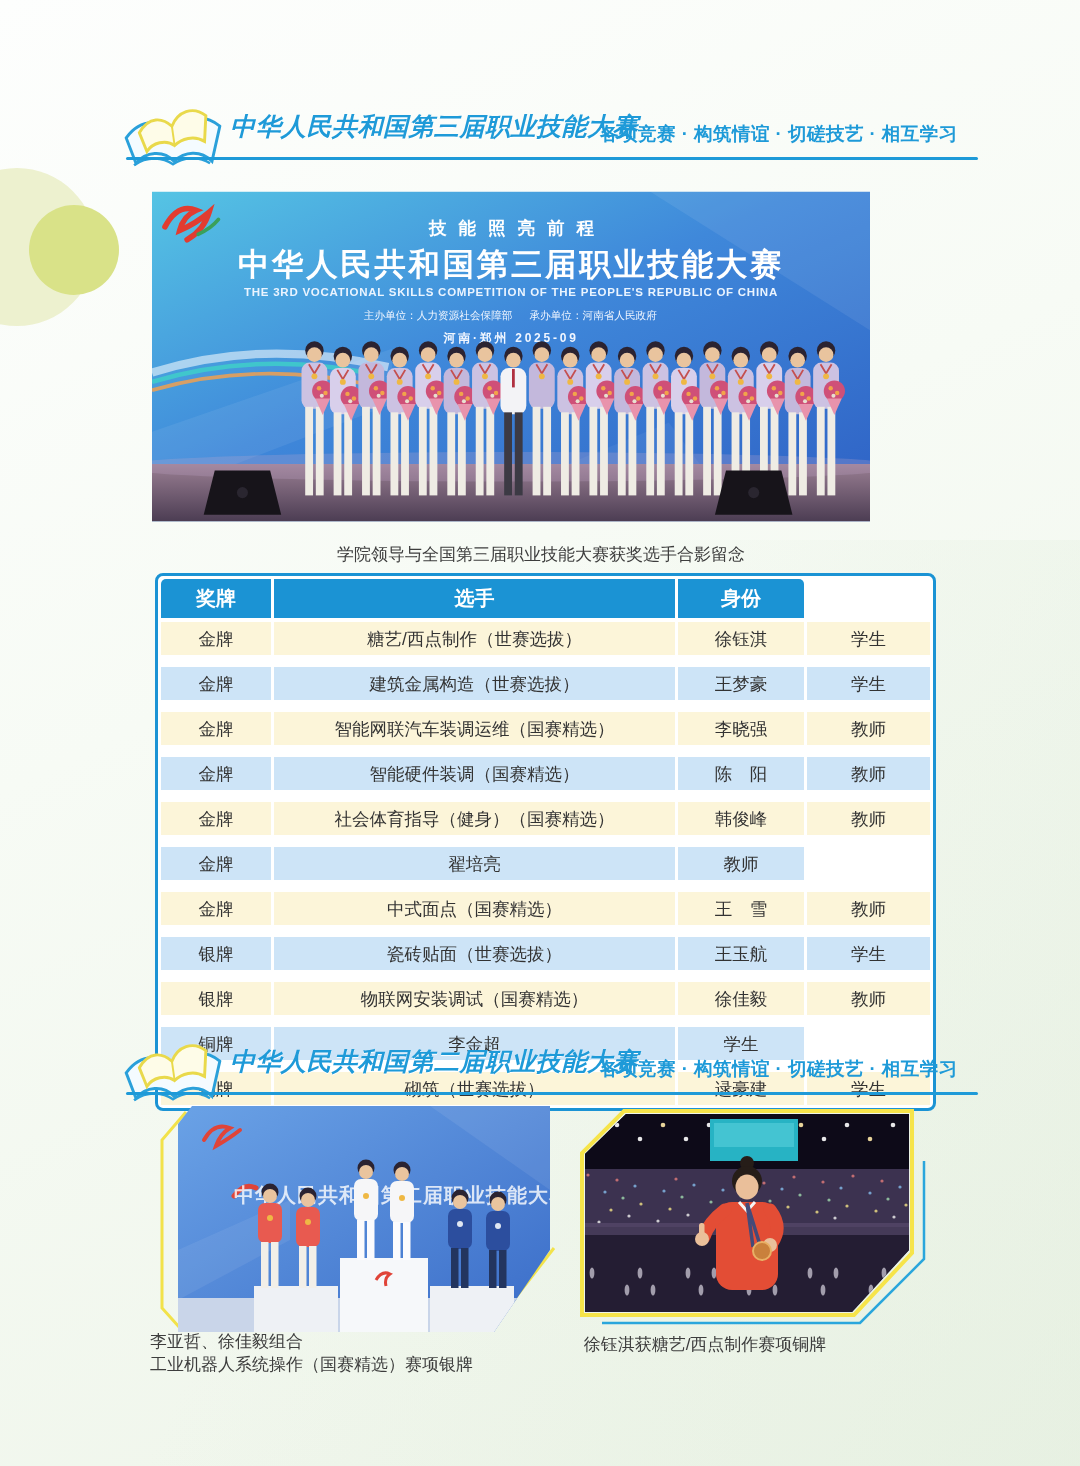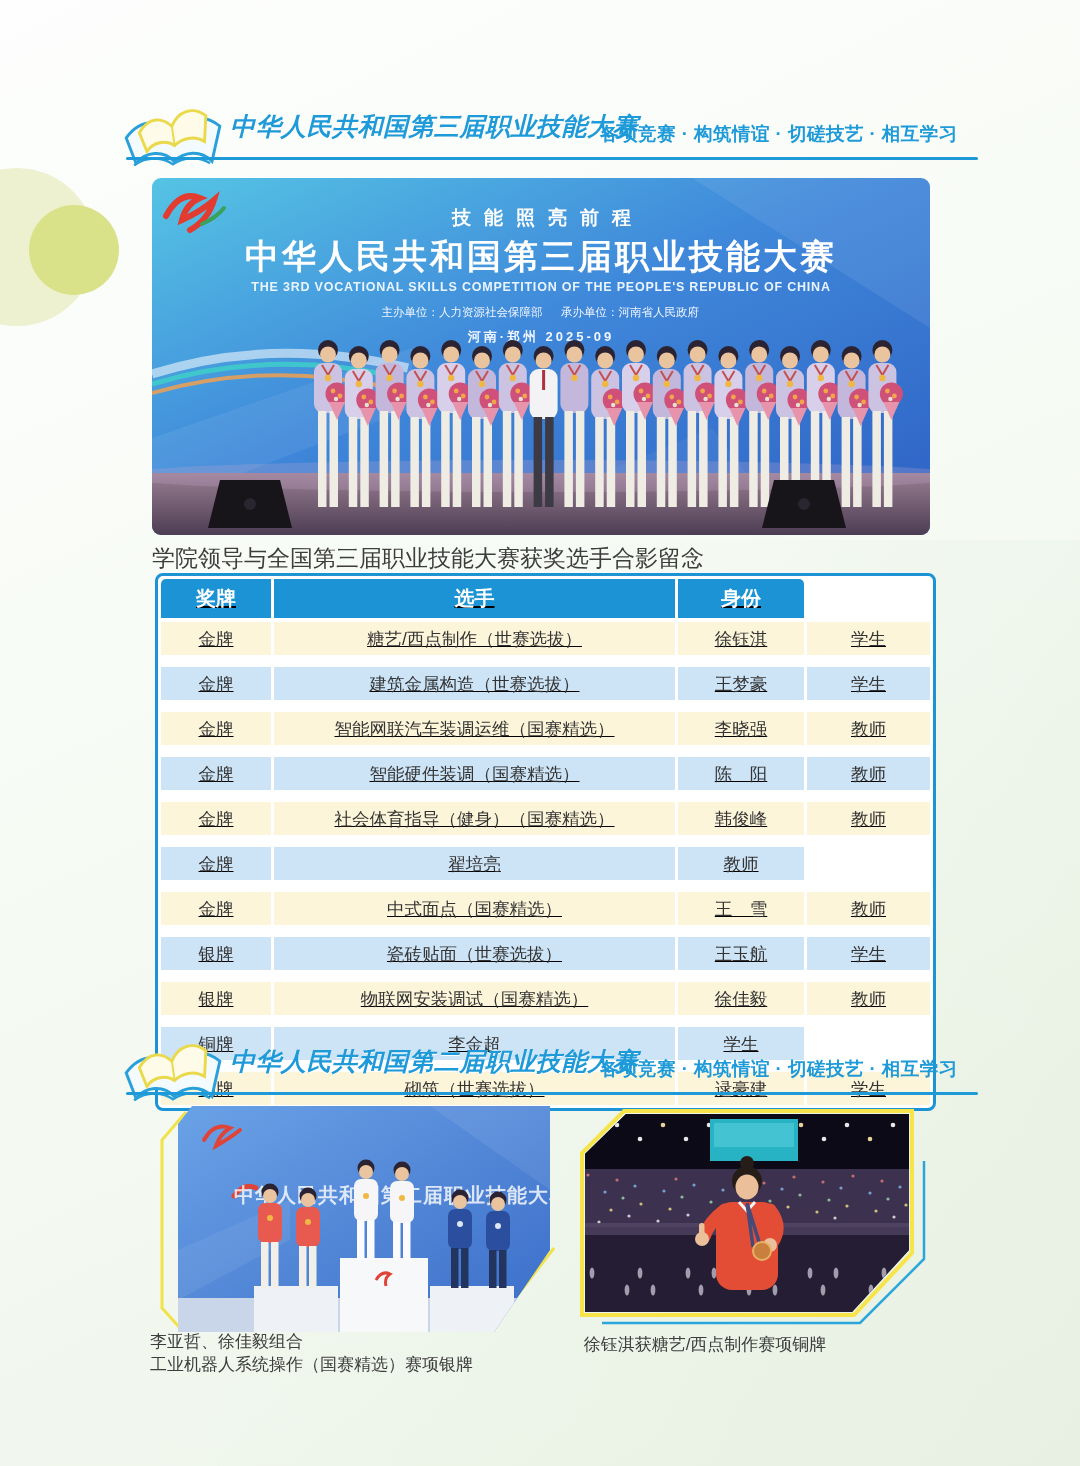--- a/index.html
+++ b/index.html
@@ -16,34 +16,34 @@
   .bg-circle.small{left:29px;top:205px;width:90px;height:90px;background:#d9e288;}
 
   .sec-header{position:absolute;left:118px;width:860px;height:76px;}
   .sec-header .book{position:absolute;left:0;top:0;width:110px;height:78px;}
   .sec-title{position:absolute;left:112px;top:16px;font-size:25px;line-height:30px;font-weight:bold;
     font-style:italic;color:#1e9ad8;letter-spacing:.5px;text-shadow:0 1px 0 rgba(255,255,255,.9);}
   .sec-subtitle{position:absolute;left:482px;top:26px;font-size:18.5px;font-weight:bold;
     color:#1e9ad8;letter-spacing:.5px;}
   .header-line{position:absolute;left:8px;top:62px;width:852px;height:3px;background:#1e9ad8;border-radius:2px;}
 
-  .main-photo{position:absolute;left:152px;top:178px;width:778px;height:357px;border-radius:9px;overflow:hidden;}
+  .main-photo{position:absolute;left:152px;top:178px;width:718px;height:357px;border-radius:9px;overflow:hidden;}
   .main-photo svg{display:block;width:100%;height:100%;}
   svg text{font-family:"Liberation Sans","DejaVu Sans",sans-serif;}
   .ph-slogan{fill:#fff;font-size:19px;font-weight:bold;letter-spacing:13px;}
   .ph-title{fill:#fff;font-size:34px;font-weight:bold;letter-spacing:3px;}
   .ph-en{fill:#eaf4ff;font-size:12.5px;font-weight:bold;letter-spacing:.8px;}
   .ph-org{fill:#f0f6ff;font-size:11.5px;}
   .ph-loc{fill:#f0f6ff;font-size:13px;font-weight:bold;letter-spacing:3px;}
 
-  .photo-caption{position:absolute;left:152px;top:543px;width:778px;
-    font-size:23px;color:#3d3d3d;}
+  .photo-caption{position:absolute;left:152px;top:543px;width:778px;text-align:center;
+    font-size:17px;color:#3d3d3d;}
 
   .medal-table{position:absolute;left:155px;top:573px;width:769px;border:3px solid #1b93d4;
-    border-radius:8px;background:#fff;padding:3px;display:flex;flex-direction:column;gap:4px;text-decoration:underline;}
+    border-radius:8px;background:#fff;padding:3px;display:flex;flex-direction:column;gap:4px;}
   .thead,.trow{display:grid;grid-template-columns:110px 401px 126px 1fr;gap:3px;}
   .th{background:#1b93d4;color:#fff;font-weight:bold;font-size:20px;text-align:center;padding:6px 0;}
   .th:first-child{border-top-left-radius:5px;}
   .th:last-child{border-top-right-radius:5px;}
   .tcell{text-align:center;font-size:17.5px;color:#333;padding:4.5px 0;}
   .trow.cream .tcell{background:#fcf5d9;}
   .trow.blue .tcell{background:#cde4f7;}
 
   .photo-left{position:absolute;left:150px;top:1100px;width:420px;height:245px;}
   .photo-right{position:absolute;left:560px;top:1103px;width:380px;height:245px;}

